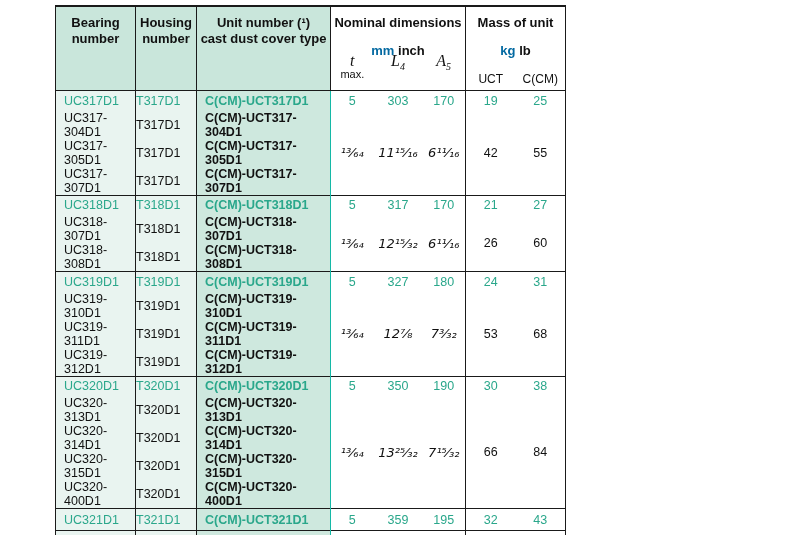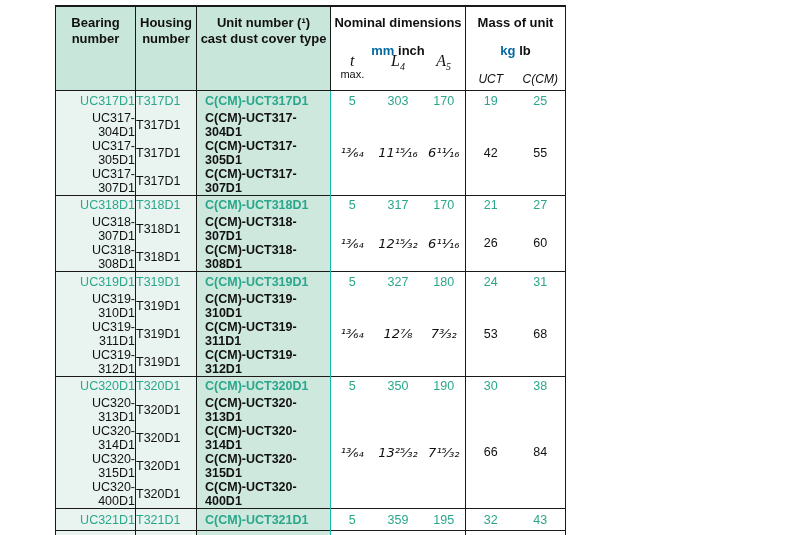--- a/index.html
+++ b/index.html
@@ -26,27 +26,27 @@
   thead th.white { background:#ffffff; }
   thead th.vline { border-right:1px solid #1a1a1a; }
   .h-title { padding-top:8px; line-height:16px; text-align:center; }
   .h-units { margin-top:12px; text-align:center; font-weight:bold; font-size:13px; }
   .teal { color:#0369a1;margin-top:20px; }
   .h-syms { position:absolute; left:0; right:0; bottom:2px; display:flex; font-weight:normal; }
   .h-syms .sub { text-align:center; }
   .sym { font-family:"Liberation Serif", serif; font-style:italic; font-size:16px; line-height:15px; }
   .sym sub { font-size:10px; font-style:italic; }
   .small-lbl { font-size:11px; line-height:13px; font-weight:normal; }
-  .bot-lbl { font-size:12px; line-height:14px; padding-bottom:2px; font-weight:normal;font-style:italic; }
+  .bot-lbl { font-size:12px; line-height:14px; padding-bottom:2px; font-weight:normal; }
 
   tbody tr { height:20px; }
   tbody tr.single { height:22px; }
   tbody td { padding:0; font-size:12.5px; vertical-align:middle; }
   tbody tr.grp td { border-top:1px solid #1a1a1a; }
-  td.bearing { background:#e9f4f0; text-align:right; padding-left:8px; border-right:1px solid #1a1a1a; }
+  td.bearing { background:#e9f4f0; text-align:left; padding-left:8px; border-right:1px solid #1a1a1a; }
   td.housing { background:#e9f4f0; border-right:1px solid #1a1a1a; }
   td.unit { background:#cee8de; text-align:left; padding-left:8px; font-weight:bold; border-right:1px solid #14b8a6;margin-left:37px; }
   td.num { background:#ffffff; text-align:center; }
   td.br { border-right:1px solid #1a1a1a; }
   tr.hl td { color:#2aa78b; }
   td.frac { font-family:"DejaVu Sans", sans-serif; font-size:13px;font-style:italic; }
 </style>
 </head>
 <body>
 

